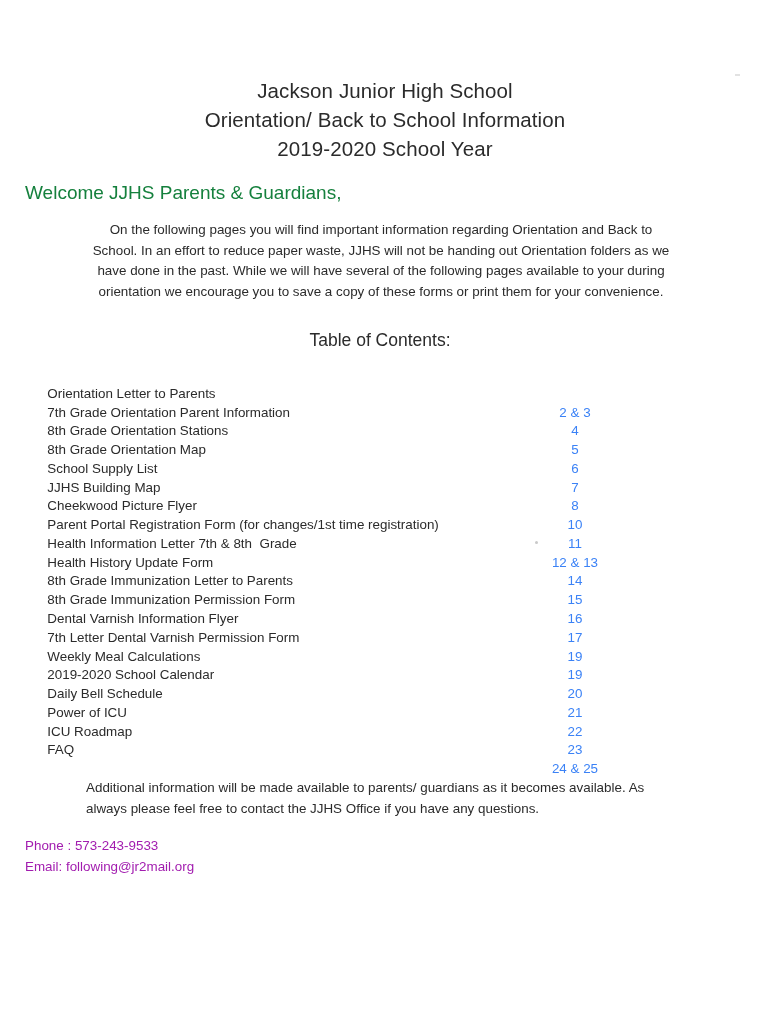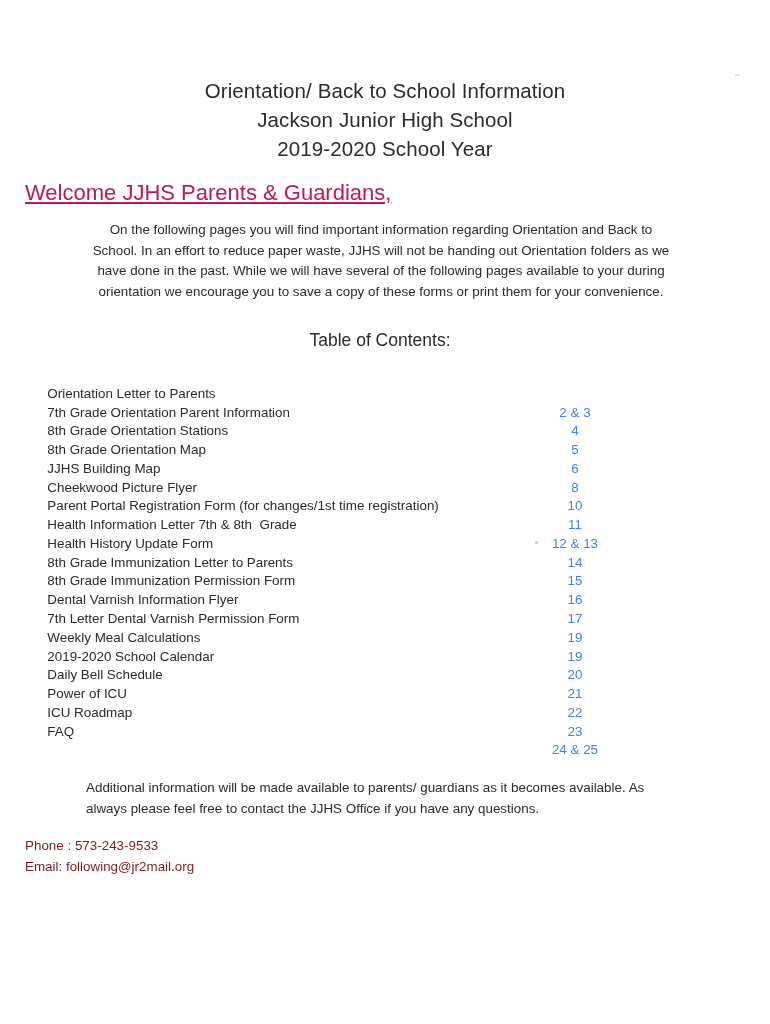--- a/index.html
+++ b/index.html
@@ -51,24 +51,23 @@
     line-height: 29px;
     letter-spacing: 0.1px;
     color: #2b2b2b;
     white-space: pre;
   }
 
   .welcome {
     position: absolute;
     left: 25px;
     top: 181px;
-    font-size: 22px;
+    font-size: 19px;
     line-height: 24px;
-    color: #be185d;
-    text-decoration: underline;
+    color: #15803d;
   }
 
   .intro-para {
     position: absolute;
     left: 86px;
     top: 220px;
     width: 590px;
     text-align: center;
     font-size: 13.4px;
     line-height: 20.5px;
@@ -123,35 +122,35 @@
     line-height: 20.5px;
     color: #2b2b2b;
   }
 
   .contact {
     position: absolute;
     left: 25px;
     top: 836px;
     font-size: 13.4px;
     line-height: 20.5px;
-    color: #7f1d1d;
+    color: #a21caf;
   }
   .contact div { white-space: pre; }
 </style>
 </head>
 <body>
 
 <div class="page">
 
   <div class="scan-speck"></div>
   <div class="scan-speck2"></div>
 
   <div class="title-block">
+    <div class="title-line">Jackson Junior High School</div>
     <div class="title-line">Orientation/ Back to School Information</div>
-    <div class="title-line">Jackson Junior High School</div>
     <div class="title-line">2019-2020 School Year</div>
   </div>
 
   <div class="welcome">Welcome JJHS Parents &amp; Guardians,</div>
 
   <div class="intro-para">On the following pages you will find important information regarding Orientation and Back to School.  In an effort to reduce paper waste, JJHS will not be handing out Orientation folders as we have done in the past.  While we will have several of the following pages available to your during orientation we encourage you to save a copy of these forms or print them for your convenience.</div>
 
   <div class="toc-heading">Table of Contents:</div>
 
   <div class="toc-list">
@@ -163,20 +162,24 @@
       <span class="toc-label">7th Grade Orientation Parent Information</span>
       <span class="toc-page">4</span>
     </div>
     <div class="toc-row">
       <span class="toc-label">8th Grade Orientation Stations</span>
       <span class="toc-page">5</span>
     </div>
     <div class="toc-row">
       <span class="toc-label">8th Grade Orientation Map</span>
       <span class="toc-page">6</span>
+    </div>
+    <div class="toc-row">
+      <span class="toc-label">School Supply List</span>
+      <span class="toc-page">7</span>
     </div>
     <div class="toc-row">
       <span class="toc-label">JJHS Building Map</span>
       <span class="toc-page">8</span>
     </div>
     <div class="toc-row">
       <span class="toc-label">Cheekwood Picture Flyer</span>
       <span class="toc-page">10</span>
     </div>
     <div class="toc-row">

